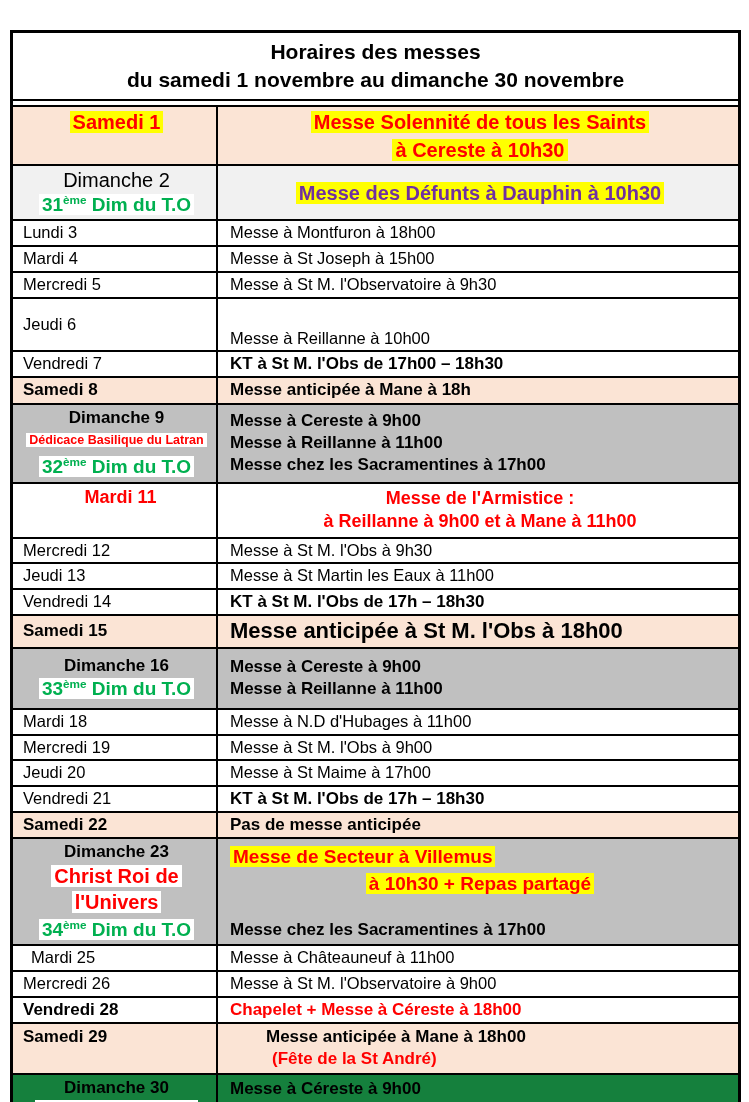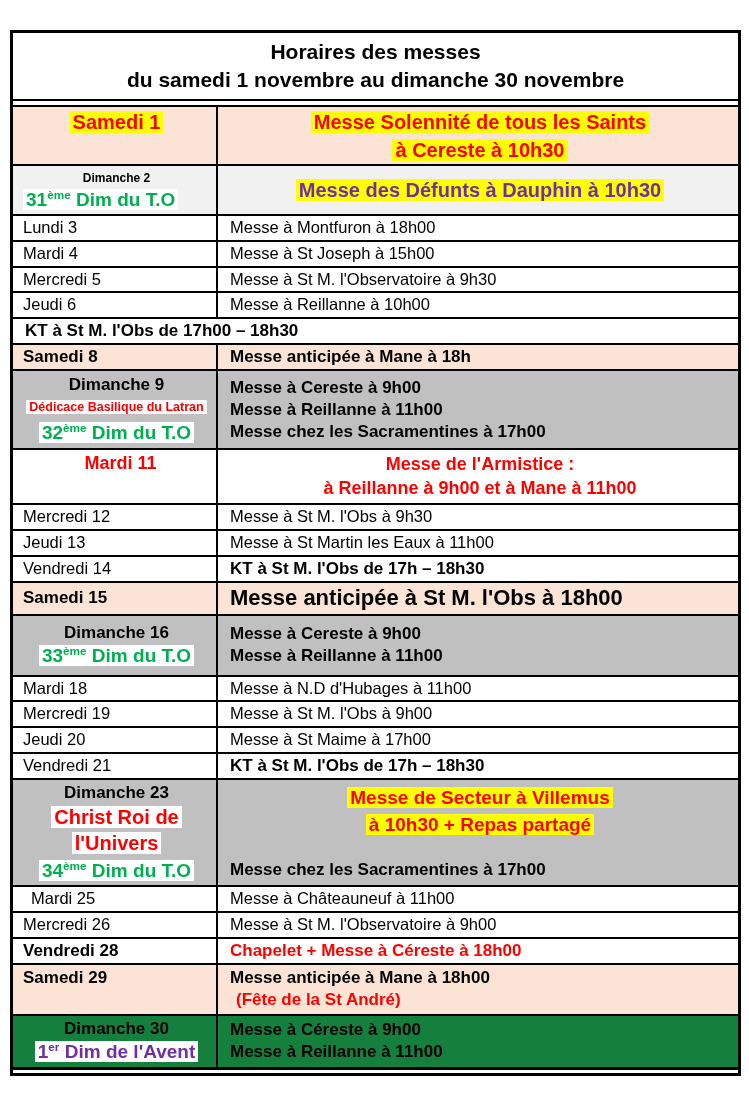--- a/index.html
+++ b/index.html
@@ -48,22 +48,22 @@
         <div class="cell date-cell" style="justify-content: flex-start; padding-top: 2px;">
           <div class="line" style="text-align: center;"><span class="hl" style="color: rgb(255, 0, 0); font-size: 20px; font-weight: bold; background: rgb(255, 255, 0);">Samedi 1</span></div>
         </div>
         <div class="cell events-cell" style="justify-content: flex-start; padding-top: 2px;">
           <div class="line" style="text-align: center;"><span class="hl" style="color: rgb(255, 0, 0); font-size: 20px; font-weight: bold; background: rgb(255, 255, 0);">Messe Solennité de tous les Saints</span></div>
           <div class="line" style="text-align: center; margin-top: 2px;"><span class="hl" style="color: rgb(255, 0, 0); font-size: 20px; font-weight: bold; background: rgb(255, 255, 0);">à Cereste à 10h30</span></div>
         </div>
       </div>
       <div class="row" style="background: rgb(241, 241, 241); min-height: 46px;">
         <div class="cell date-cell">
-          <div class="line" style="text-align: center;"><span style="color: rgb(0, 0, 0); font-size: 12px; font-weight: bold;">Dimanche 2</span></div>
-          <div class="line" style=""><span class="hl" style="color: rgb(0, 176, 80); font-size: 19px; font-weight: bold; background: rgb(255, 255, 255);"><span>31</span><sup>ème</sup><span> Dim du T.O</span></span></div>
+          <div class="line" style="text-align: center;"><span style="color: rgb(0, 0, 0); font-size: 20px; font-weight: normal;">Dimanche 2</span></div>
+          <div class="line" style="text-align: center;"><span class="hl" style="color: rgb(0, 176, 80); font-size: 19px; font-weight: bold; background: rgb(255, 255, 255);"><span>31</span><sup>ème</sup><span> Dim du T.O</span></span></div>
         </div>
         <div class="cell events-cell">
           <div class="line" style="text-align: center;"><span class="hl" style="color: rgb(112, 48, 160); font-size: 20px; font-weight: bold; background: rgb(255, 255, 0);">Messe des Défunts à Dauphin à 10h30</span></div>
         </div>
       </div>
       <div class="row" style="background: rgb(255, 255, 255); min-height: 23px;">
         <div class="cell date-cell">
           <div class="line" style="text-align: left;"><span style="color: rgb(0, 0, 0); font-size: 16.5px; font-weight: normal;">Lundi 3</span></div>
         </div>
         <div class="cell events-cell">
@@ -84,24 +84,27 @@
         </div>
         <div class="cell events-cell">
           <div class="line" style="text-align: left;"><span style="color: rgb(0, 0, 0); font-size: 16.5px; font-weight: normal;">Messe à St M. l'Observatoire à 9h30</span></div>
         </div>
       </div>
       <div class="row" style="background: rgb(255, 255, 255); min-height: 23px;">
         <div class="cell date-cell">
           <div class="line" style="text-align: left;"><span style="color: rgb(0, 0, 0); font-size: 16.5px; font-weight: normal;">Jeudi 6</span></div>
         </div>
         <div class="cell events-cell">
-          <div class="line" style="text-align: left;"><span style="color: rgb(0, 0, 0); font-size: 16.5px; font-weight: normal;">Messe à Reillanne à 10h00</span></div>
-        </div>
-      </div>
-      <div class="row" style="background: rgb(255, 255, 255); min-height: 23px;">
+          <div class="line" style="text-align: left; margin-top: 28px;"><span style="color: rgb(0, 0, 0); font-size: 16.5px; font-weight: normal;">Messe à Reillanne à 10h00</span></div>
+        </div>
+      </div>
+      <div class="row" style="background: rgb(255, 255, 255); min-height: 23px;">
+        <div class="cell date-cell">
+          <div class="line" style="text-align: left;"><span style="color: rgb(0, 0, 0); font-size: 16.5px; font-weight: normal;">Vendredi 7</span></div>
+        </div>
         <div class="cell events-cell">
           <div class="line" style="text-align: left;"><span style="color: rgb(0, 0, 0); font-size: 17px; font-weight: bold;">KT à St M. l'Obs de 17h00 – 18h30</span></div>
         </div>
       </div>
       <div class="row" style="background: rgb(251, 228, 213); min-height: 23px;">
         <div class="cell date-cell">
           <div class="line" style="text-align: left;"><span style="color: rgb(0, 0, 0); font-size: 17px; font-weight: bold;">Samedi 8</span></div>
         </div>
         <div class="cell events-cell">
           <div class="line" style="text-align: left;"><span style="color: rgb(0, 0, 0); font-size: 17px; font-weight: bold;">Messe anticipée à Mane à 18h</span></div>
@@ -193,31 +196,39 @@
         <div class="cell events-cell">
           <div class="line" style="text-align: left;"><span style="color: rgb(0, 0, 0); font-size: 16.5px; font-weight: normal;">Messe à St Maime à 17h00</span></div>
         </div>
       </div>
       <div class="row" style="background: rgb(255, 255, 255); min-height: 23px;">
         <div class="cell date-cell">
           <div class="line" style="text-align: left;"><span style="color: rgb(0, 0, 0); font-size: 16.5px; font-weight: normal;">Vendredi 21</span></div>
         </div>
         <div class="cell events-cell">
           <div class="line" style="text-align: left;"><span style="color: rgb(0, 0, 0); font-size: 17px; font-weight: bold;">KT à St M. l'Obs de 17h – 18h30</span></div>
+        </div>
+      </div>
+      <div class="row" style="background: rgb(251, 228, 213); min-height: 23px;">
+        <div class="cell date-cell">
+          <div class="line" style="text-align: left;"><span style="color: rgb(0, 0, 0); font-size: 17px; font-weight: bold;">Samedi 22</span></div>
+        </div>
+        <div class="cell events-cell">
+          <div class="line" style="text-align: left;"><span style="color: rgb(0, 0, 0); font-size: 17px; font-weight: bold;">Pas de messe anticipée</span></div>
         </div>
       </div>
       <div class="row" style="background: rgb(192, 192, 192); min-height: 105px;">
         <div class="cell date-cell">
           <div class="line" style="text-align: center;"><span style="color: rgb(0, 0, 0); font-size: 17px; font-weight: bold;">Dimanche 23</span></div>
           <div class="line" style="text-align: center;"><span class="hl" style="color: rgb(255, 0, 0); font-size: 20px; font-weight: bold; background: rgb(255, 255, 255);">Christ Roi de</span></div>
           <div class="line" style="text-align: center;"><span class="hl" style="color: rgb(255, 0, 0); font-size: 20px; font-weight: bold; background: rgb(255, 255, 255);">l'Univers</span></div>
           <div class="line" style="text-align: center; margin-top: 3px;"><span class="hl" style="color: rgb(0, 176, 80); font-size: 19px; font-weight: bold; background: rgb(255, 255, 255);"><span>34</span><sup>ème</sup><span> Dim du T.O</span></span></div>
         </div>
         <div class="cell events-cell" style="justify-content: flex-start; padding-top: 2px;">
-          <div class="line" style="text-align: center; margin-top: 4px;"><span class="hl" style="color: rgb(255, 0, 0); font-size: 19px; font-weight: bold; background: rgb(255, 255, 0);">Messe de Secteur à Villemus</span></div>
+          <div class="line" style="margin-top: 4px;"><span class="hl" style="color: rgb(255, 0, 0); font-size: 19px; font-weight: bold; background: rgb(255, 255, 0);">Messe de Secteur à Villemus</span></div>
           <div class="line" style="text-align: center; margin-top: 2px;"><span class="hl" style="color: rgb(255, 0, 0); font-size: 19px; font-weight: bold; background: rgb(255, 255, 0);">à 10h30 + Repas partagé</span></div>
           <div class="line" style="text-align: left; margin-top: 22px;"><span style="color: rgb(0, 0, 0); font-size: 17px; font-weight: bold;">Messe chez les Sacramentines à 17h00</span></div>
         </div>
       </div>
       <div class="row" style="background: rgb(255, 255, 255); min-height: 23px;">
         <div class="cell date-cell">
           <div class="line" style="text-align: left; padding-left: 8px;"><span style="color: rgb(0, 0, 0); font-size: 16.5px; font-weight: normal;">Mardi 25</span></div>
         </div>
         <div class="cell events-cell">
           <div class="line" style="text-align: left;"><span style="color: rgb(0, 0, 0); font-size: 16.5px; font-weight: normal;">Messe à Châteauneuf à 11h00</span></div>
@@ -232,21 +243,21 @@
         </div>
       </div>
       <div class="row" style="background: rgb(255, 255, 255); min-height: 23px;">
         <div class="cell date-cell">
           <div class="line" style="text-align: left;"><span style="color: rgb(0, 0, 0); font-size: 17px; font-weight: bold;">Vendredi 28</span></div>
         </div>
         <div class="cell events-cell">
           <div class="line" style="text-align: left;"><span style="color: rgb(255, 0, 0); font-size: 17px; font-weight: bold;">Chapelet + Messe à Céreste à 18h00</span></div>
         </div>
       </div>
-      <div class="row" style="background: rgb(251, 228, 213); min-height: 49px;">
+      <div class="row" style="background: rgb(251, 228, 213); min-height: 49px; gap: 36px;">
         <div class="cell date-cell" style="justify-content: flex-start; padding-top: 2px;">
           <div class="line" style="text-align: left;"><span style="color: rgb(0, 0, 0); font-size: 17px; font-weight: bold;">Samedi 29</span></div>
         </div>
         <div class="cell events-cell" style="justify-content: flex-start; padding-top: 2px;">
           <div class="line" style="text-align: left;"><span style="color: rgb(0, 0, 0); font-size: 17px; font-weight: bold; margin-top: 20px;">Messe anticipée à Mane à 18h00</span></div>
           <div class="line" style="text-align: left; padding-left: 6px;"><span style="color: rgb(255, 0, 0); font-size: 17px; font-weight: bold;">(Fête de la St André)</span></div>
         </div>
       </div>
       <div class="row" style="background: #15803d; min-height: 51px;">
         <div class="cell date-cell">

